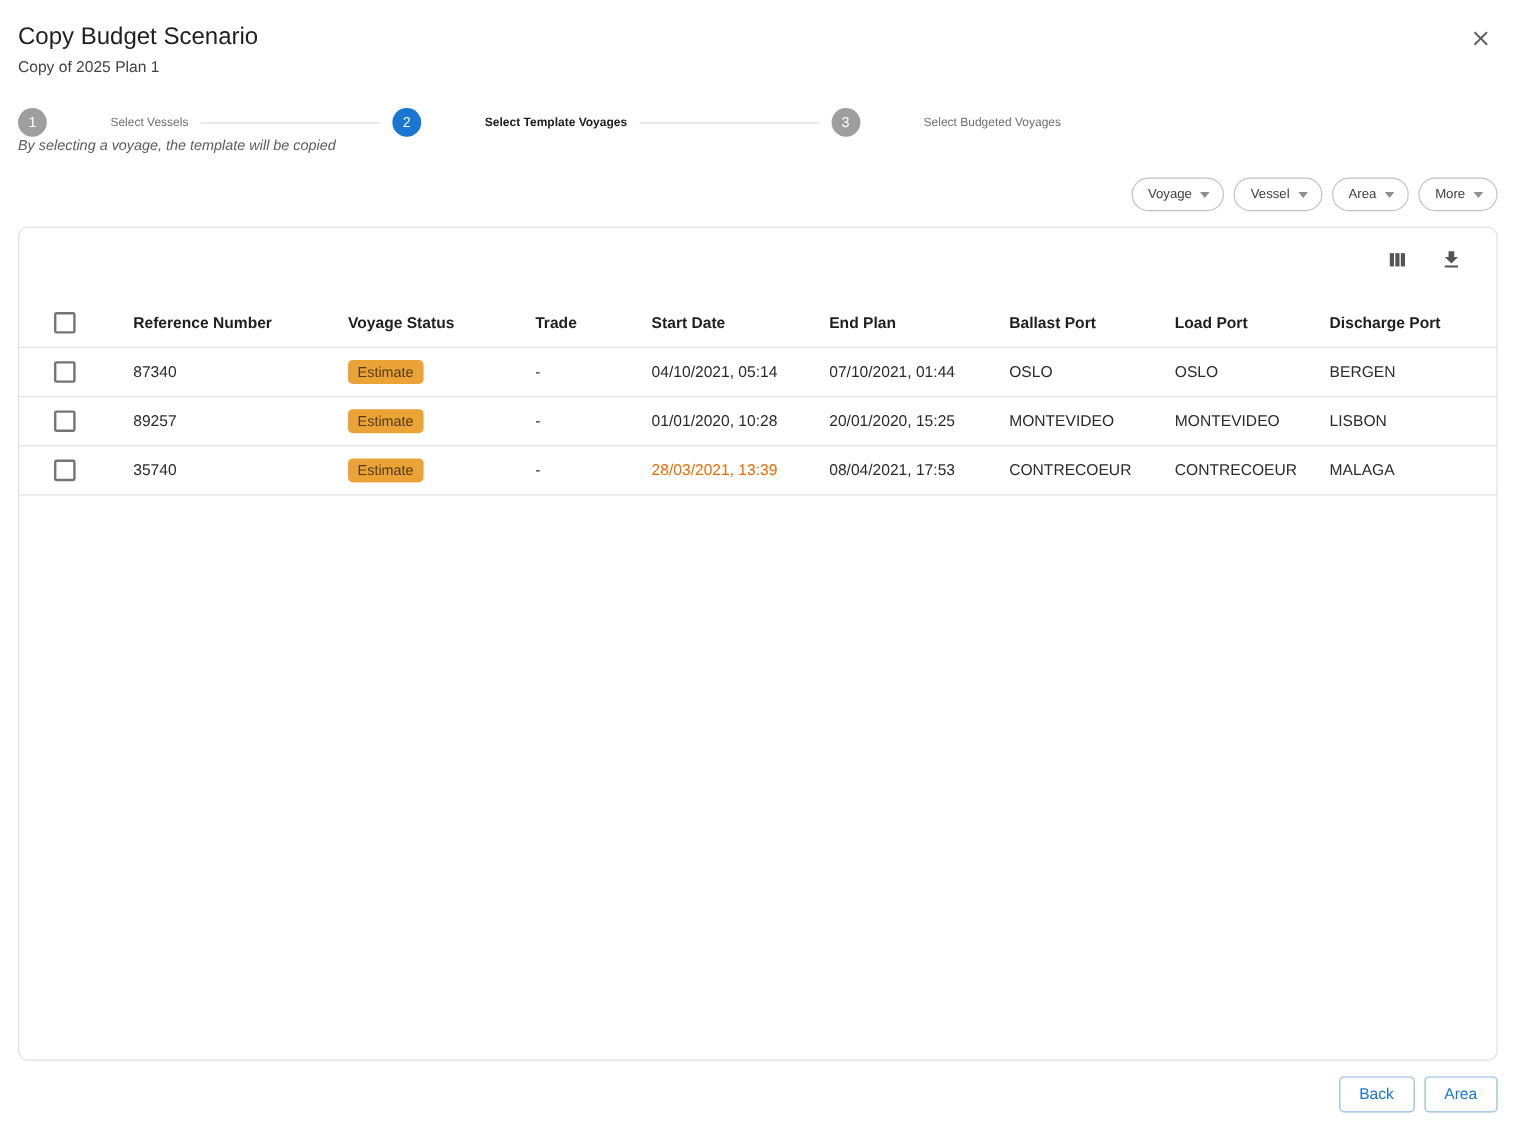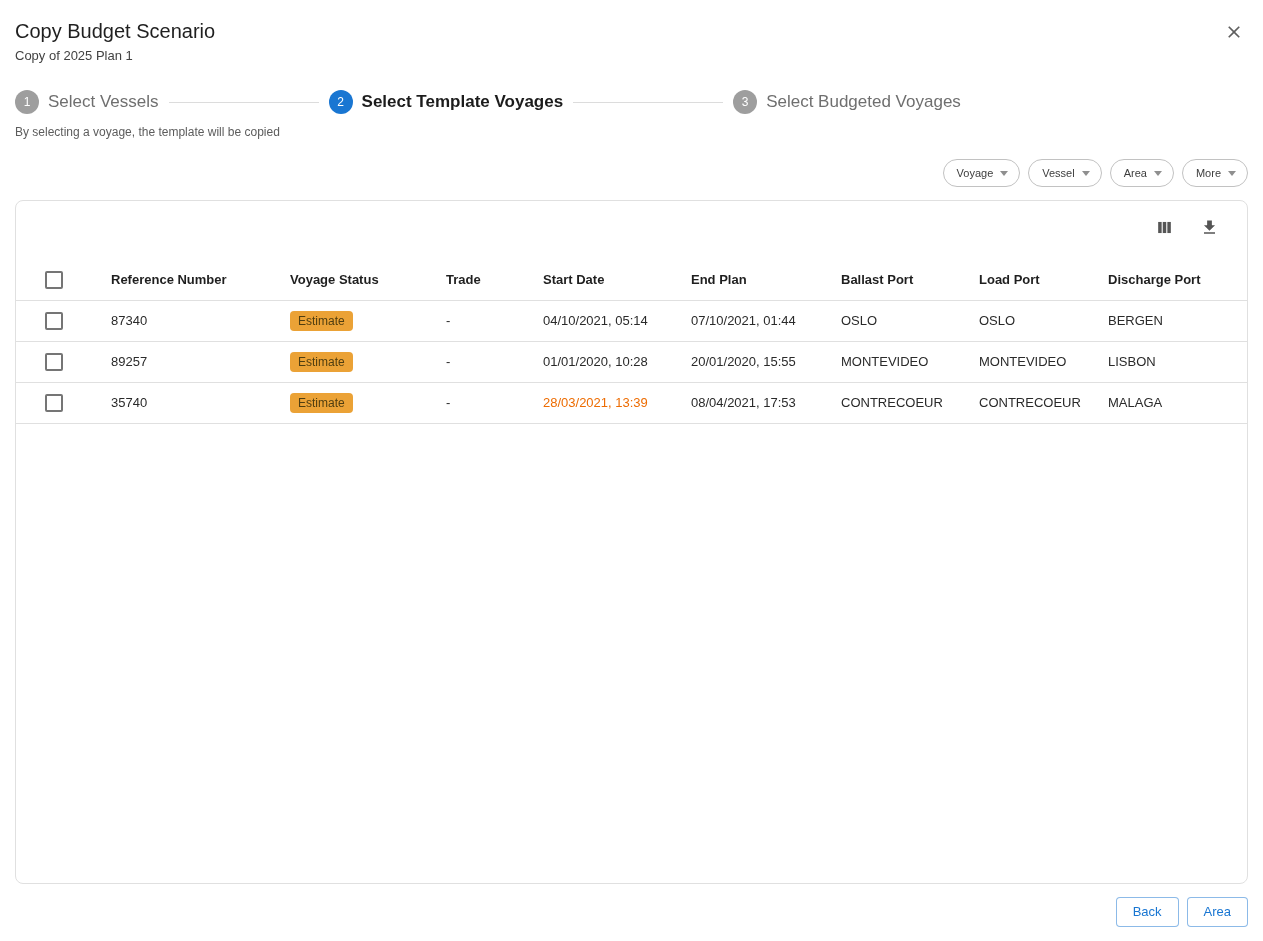--- a/index.html
+++ b/index.html
@@ -29,26 +29,26 @@
   .icon-btn{background:none;border:none;padding:4px;cursor:pointer;display:inline-flex;align-items:center;justify-content:center;border-radius:50%;}
 
   
   .stepper{display:flex;align-items:center;margin-top:27px;}
   .step{display:flex;align-items:center;gap:9px;cursor:pointer;}
   .step-circle{
     width:24px;height:24px;border-radius:50%;
     background:var(--step-inactive);color:#fff;
     font-size:12px;display:inline-flex;align-items:center;justify-content:center;flex:none;
   }
-  .step-label{font-size:17px;color:#6f6f6f;}
+  .step-label{font-size:10px;color:#6f6f6f;margin-left:44px;}
   .step.active .step-circle{background:var(--accent);}
   .step.active .step-label{color:#1c1c1c;font-weight:600;}
   .connector{width:150px;height:1px;background:#dcdcdc;margin:0 10px;flex:none;}
 
-  .hint{font-size:12px;color:#5c5c5c;margin-top:11px;}
+  .hint{font-size:12px;color:#5c5c5c;font-style:italic;}
 
   
   .filters{display:flex;justify-content:flex-end;gap:8px;margin-top:20px;}
   .chip{
     display:inline-flex;align-items:center;gap:7px;
     height:28px;padding:0 11px 0 13px;
     background:#fff;border:1px solid #c2c2c2;border-radius:16px;
     font-size:11px;font-weight:500;color:#3d3d3d;cursor:pointer;
     font-family:inherit;
   }
@@ -194,21 +194,21 @@
           <td>OSLO</td>
           <td>OSLO</td>
           <td>BERGEN</td>
         </tr>
         <tr>
           <td class="cb-cell"><span class="checkbox"></span></td>
           <td>89257</td>
           <td><span class="badge">Estimate</span></td>
           <td>-</td>
           <td>01/01/2020, 10:28</td>
-          <td>20/01/2020, 15:55</td>
+          <td>20/01/2020, 15:25</td>
           <td>MONTEVIDEO</td>
           <td>MONTEVIDEO</td>
           <td>LISBON</td>
         </tr>
         <tr>
           <td class="cb-cell"><span class="checkbox"></span></td>
           <td>35740</td>
           <td><span class="badge">Estimate</span></td>
           <td>-</td>
           <td class="warn">28/03/2021, 13:39</td>

